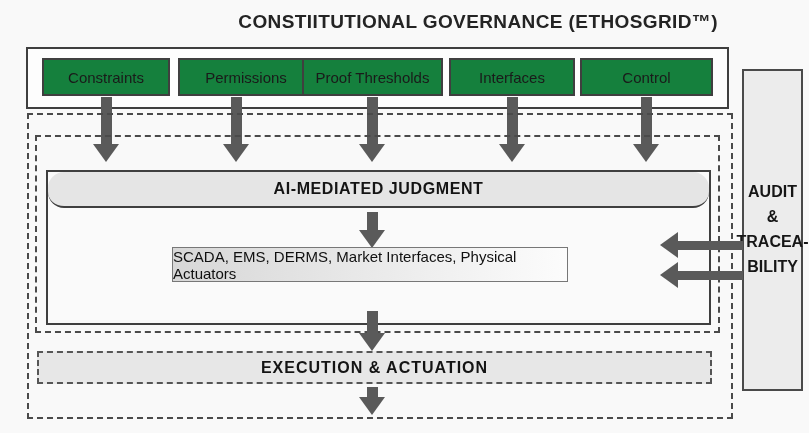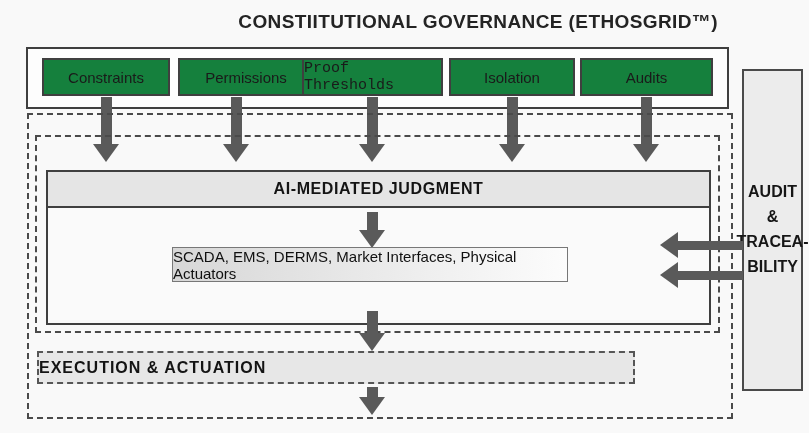--- a/index.html
+++ b/index.html
@@ -16,55 +16,55 @@
     border:2px solid #3f3f3f;background:#fdfdfd;box-sizing:border-box;
   }
   .pill{
     position:absolute;top:58px;height:38px;box-sizing:border-box;
     border:2px solid #3f3f3f;background:#15803d;
     display:flex;align-items:center;justify-content:center;
     font-size:15px;color:#1a1a1a;
   }
   .p1{left:42px;width:128px;}
   .p2{left:178px;width:136px;}
-  .p3{left:302px;width:141px;font-family:Liberation Mono, monospace;}
+  .p3{left:302px;width:141px;}
   .p4{left:449px;width:126px;}
   .p5{left:580px;width:133px;}
 
   .outer-dashed{
     position:absolute;left:27px;top:113px;width:706px;height:306px;
     border:2px dashed #4a4a4a;box-sizing:border-box;
   }
   .inner-dashed{
     position:absolute;left:35px;top:135px;width:685px;height:198px;
     border:2px dashed #4a4a4a;box-sizing:border-box;
   }
   .ai-box{
     position:absolute;left:46px;top:170px;width:665px;height:155px;
     border:2px solid #3f3f3f;background:#fafafa;box-sizing:border-box;
   }
   .ai-header{
     height:34px;background:#e5e5e5;border-bottom:2px solid #3f3f3f;
     display:flex;align-items:center;justify-content:center;
-    font-size:16px;font-weight:bold;letter-spacing:.6px;color:#141414;
+    font-size:16px;font-weight:bold;letter-spacing:.6px;color:#141414;border-radius:16px;
   }
   .scada-box{
     position:absolute;left:172px;top:247px;width:396px;height:35px;box-sizing:border-box;
     border:1.5px solid #777;background:linear-gradient(90deg,#d7d7d7,#fcfcfc);
     display:flex;align-items:center;justify-content:center;
     font-size:15px;color:#101010;
   }
   .failure-text{
     position:absolute;left:46px;top:289px;width:655px;text-align:center;
     font-size:14.5px;color:#181818;
   }
   .exec-box{
-    position:absolute;left:37px;top:351px;width:598px;height:33px;box-sizing:border-box;
+    position:absolute;left:37px;top:351px;width:675px;height:33px;box-sizing:border-box;
     border:2px dashed #565656;background:#e7e7e7;
-    display:flex;align-items:center;justify-content:flex-start;
+    display:flex;align-items:center;justify-content:center;
     font-size:16px;font-weight:bold;letter-spacing:1px;color:#141414;
   }
   .isolation-label{
     position:absolute;left:45px;top:395px;
     font-size:13px;font-weight:bold;letter-spacing:.5px;color:#222;
   }
   .audit-box{
     position:absolute;left:742px;top:69px;width:61px;height:322px;box-sizing:border-box;
     border:2px solid #4a4a4a;background:#ececec;
     display:flex;align-items:center;justify-content:center;text-align:center;
@@ -107,24 +107,24 @@
   <div class="pill p1">
     <span>Constraints</span>
   </div>
   <div class="pill p2">
     <span>Permissions</span>
   </div>
   <div class="pill p3">
     <span>Proof Thresholds</span>
   </div>
   <div class="pill p4">
-    <span>Isolation</span>
+    <span>Interfaces</span>
   </div>
   <div class="pill p5">
-    <span>Audits</span>
+    <span>Control</span>
   </div>
 
   <div class="arrow-down ad1">
     <div class="shaft"></div>
     <div class="head"></div>
   </div>
   <div class="arrow-down ad2">
     <div class="shaft"></div>
     <div class="head"></div>
   </div>

